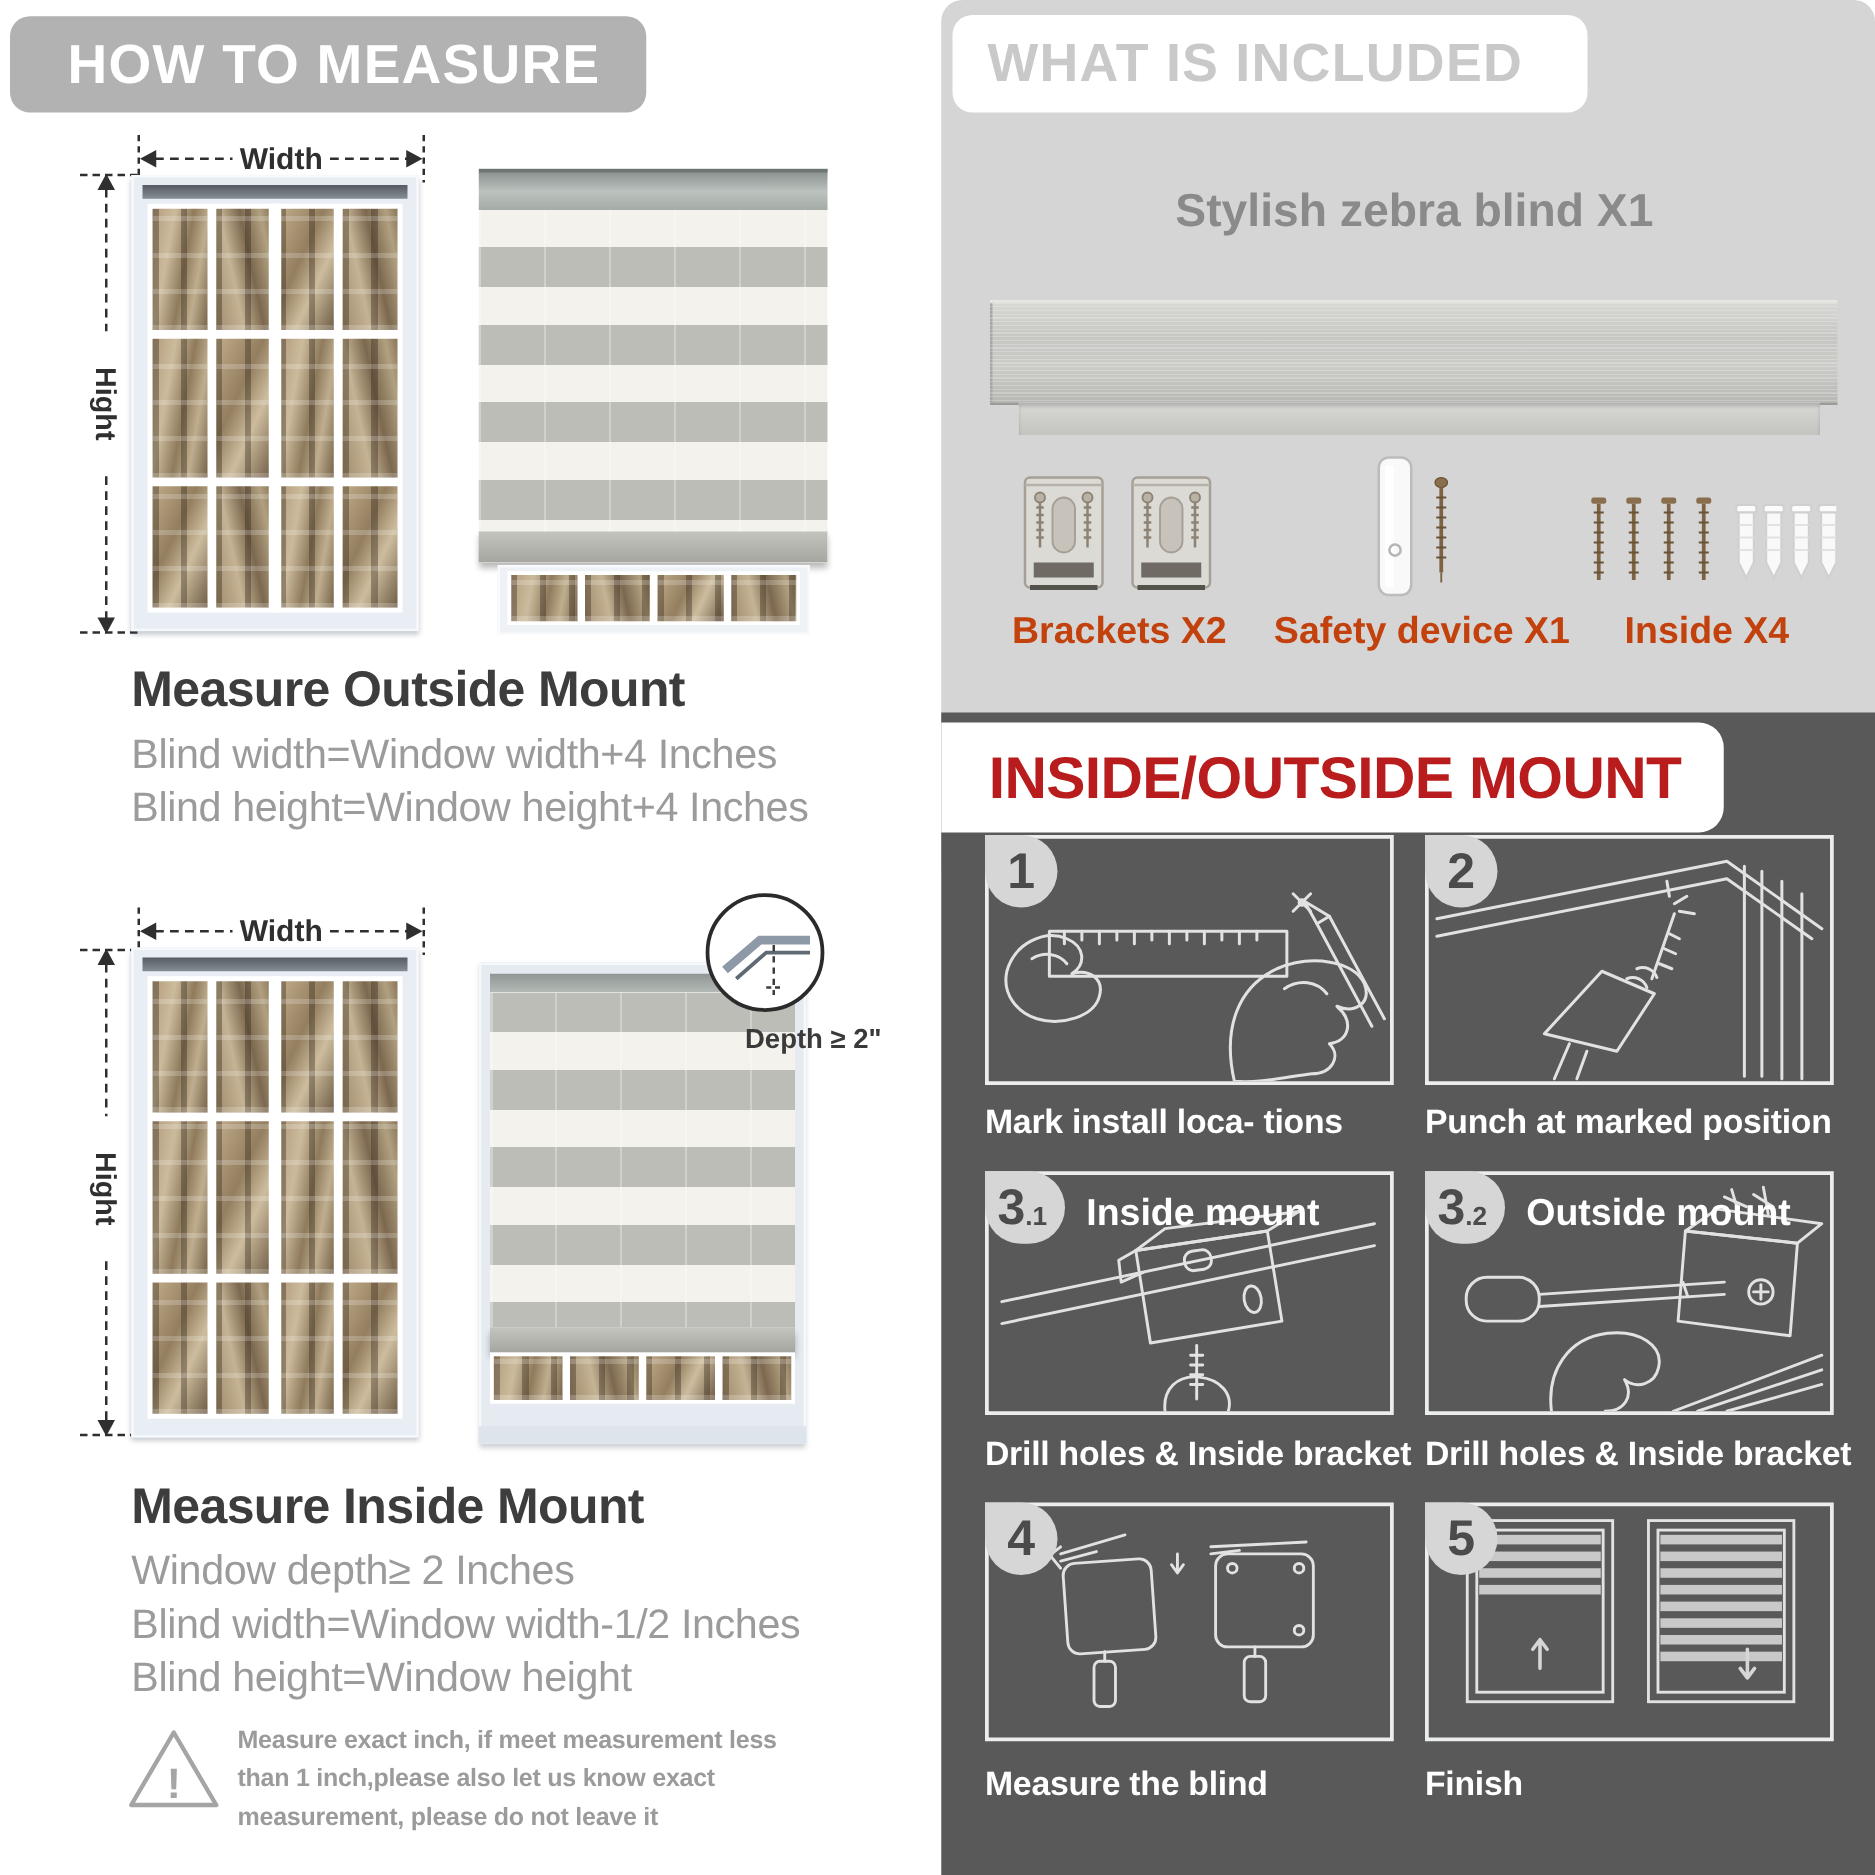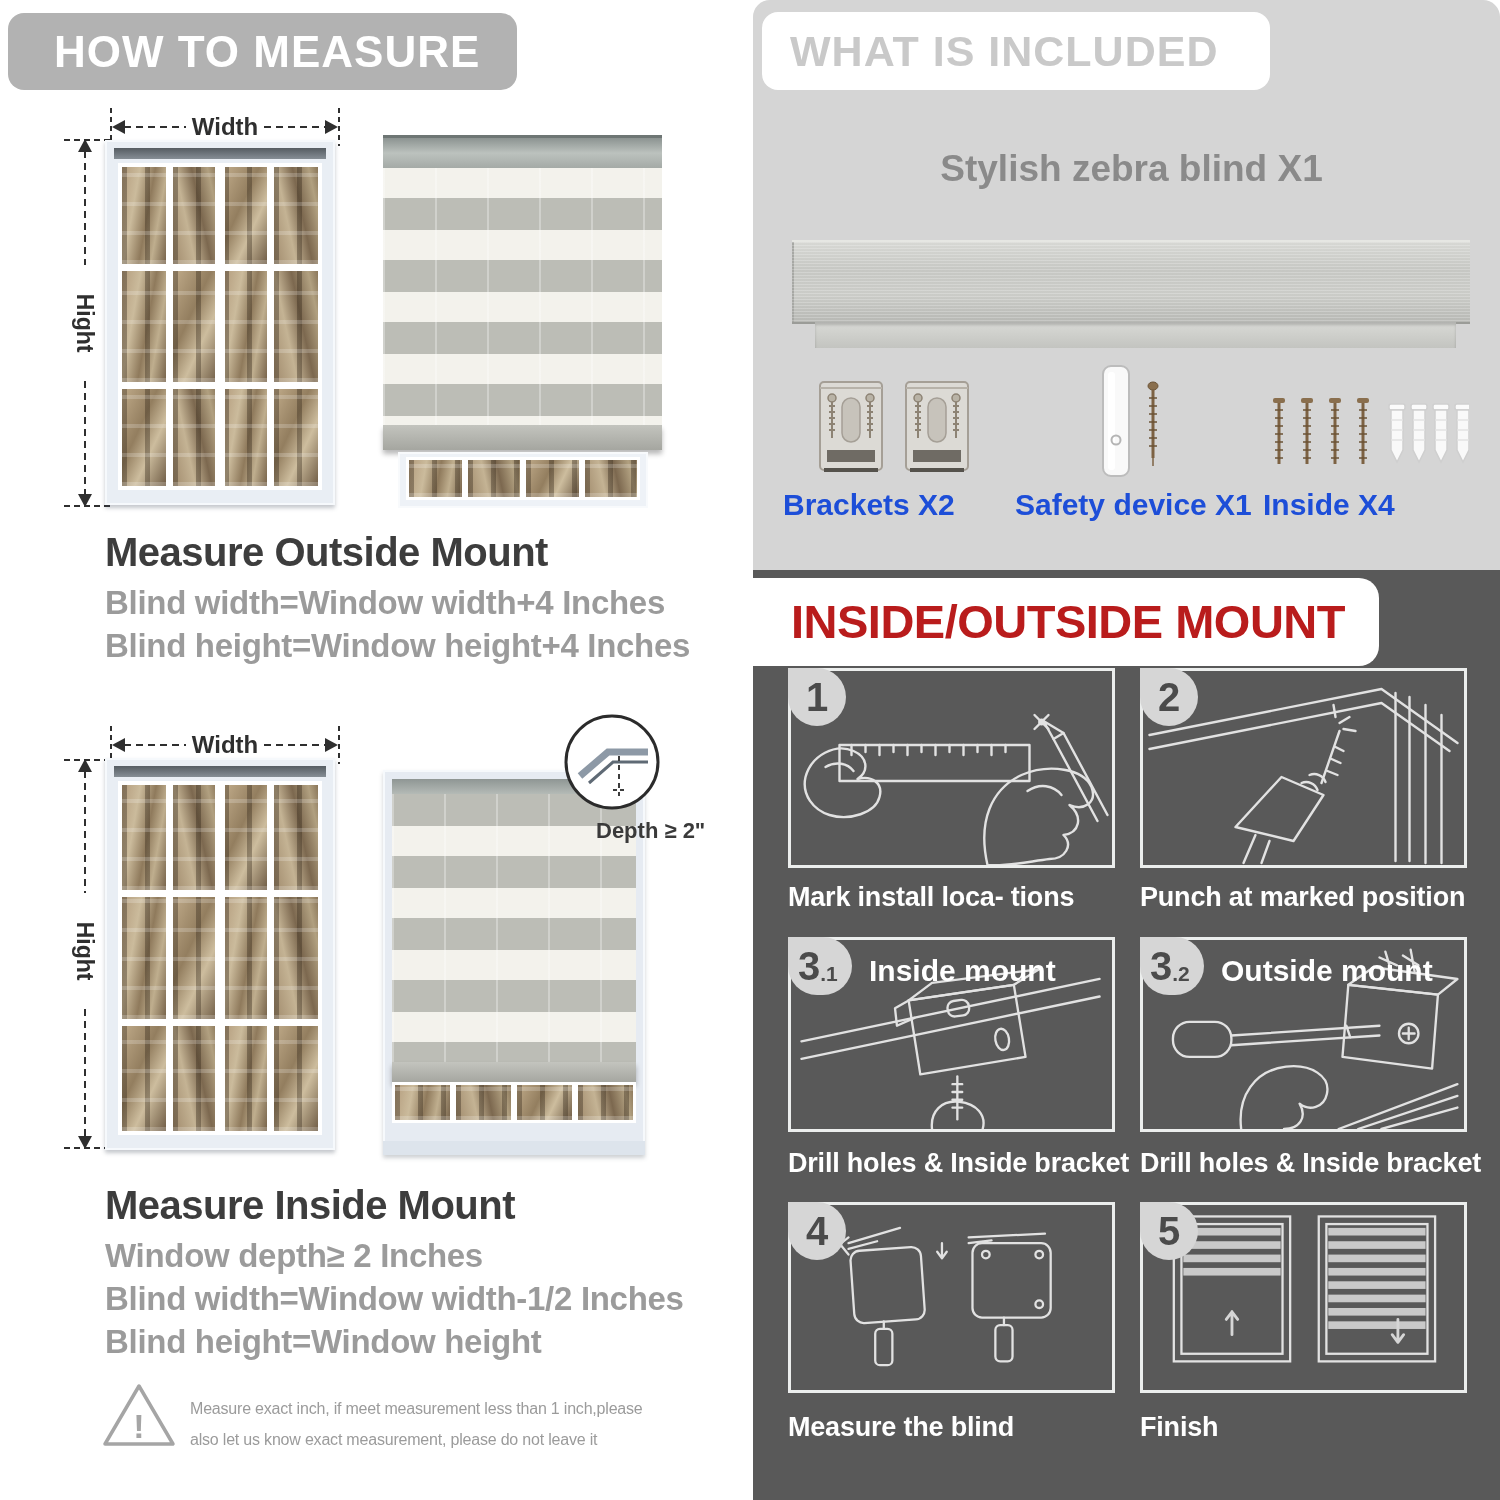--- a/index.html
+++ b/index.html
@@ -6,21 +6,21 @@
   #sheet{position:relative;width:1500px;height:1500px;background:#fff;overflow:hidden;
          font-family:"Liberation Sans",sans-serif;}
 
   
   #howto-header{position:absolute;left:8px;top:13px;width:509px;height:77px;background:#b2b2b2;
     border-radius:16px;color:#fff;font-size:44px;font-weight:bold;line-height:77px;
     padding-left:46px;letter-spacing:1px;box-sizing:border-box;}
 
   .sec-title{position:absolute;left:105px;font-size:40px;font-weight:bold;color:#3d3d3d;letter-spacing:-.5px;}
   #title-out{top:530px;} #title-in{top:1183px;}
-  .formula{position:absolute;left:105px;font-size:33px;font-weight:bold;color:#9b9b9b;letter-spacing:-.3px;}
+  .formula{position:absolute;left:105px;font-size:33px;font-weight:normal;color:#9b9b9b;letter-spacing:-.3px;}
   #f-out-0{top:584px;} #f-out-1{top:627px;}
   #f-in-0{top:1237px;} #f-in-1{top:1280px;} #f-in-2{top:1323px;}
 
   
   .window{position:absolute;background:#e9eef4;box-shadow:0 3px 4px rgba(60,70,85,.30), inset 0 0 0 2px #f6f9fc;}
   #win1{left:105px;top:140px;width:230px;height:365px;}
   #win2{left:105px;top:758px;width:230px;height:392px;}
   .window .track{position:absolute;left:9px;right:9px;top:8px;height:11px;
     background:linear-gradient(#555c62,#868e95);}
   .panes{position:absolute;left:13px;right:13px;top:23px;bottom:15px;display:grid;
@@ -67,43 +67,43 @@
   #blind2 .rail{position:absolute;left:9px;right:9px;top:292px;height:20px;}
   #blind2 .below{position:absolute;left:9px;right:9px;top:312px;height:41px;display:grid;
     grid-template-columns:1fr 1fr 1fr 1fr;gap:6px;background:#fff;padding:3px;box-sizing:border-box;}
   #blind2 .sill{position:absolute;left:0;right:0;bottom:0;height:14px;background:#dde4ec;}
 
   #depth-circle{position:absolute;left:556px;top:710px;width:112px;height:112px;}
   #depth-label{position:absolute;left:596px;top:818px;font-size:22px;font-weight:bold;color:#3a3a3a;white-space:nowrap;}
 
   
   #warn-tri{position:absolute;left:100px;top:1380px;width:78px;height:72px;}
-  #warn-text{position:absolute;left:190px;top:1377px;width:470px;font-size:16px;font-weight:400;
-    color:#9b9b9b;line-height:31px;letter-spacing:-.2px;margin-top:16px;}
+  #warn-text{position:absolute;left:190px;top:1377px;width:470px;font-size:20px;font-weight:700;
+    color:#9b9b9b;line-height:31px;letter-spacing:-.2px;}
 
   
   #panel-top{position:absolute;left:753px;top:0;width:747px;height:708px;background:#d5d5d5;border-radius:17px;}
   #include-header{position:absolute;left:9px;top:12px;width:508px;height:78px;background:#fff;
     border-radius:16px;color:#c9c9c9;font-size:43px;font-weight:bold;line-height:78px;
     padding-left:28px;box-sizing:border-box;letter-spacing:1px;}
   #product-label{position:absolute;left:0;right:0;top:148px;text-align:center;font-size:37px;
     font-weight:bold;color:#8a8a8a;margin-left:10px;}
   #bar-main{position:absolute;left:39px;top:240px;width:678px;height:80px;
     background:linear-gradient(180deg,#d7d8d4 0%,#c6c7c3 35%,#cbccc8 65%,#b7b8b4 100%);
     border-top:2px solid #e6e7e3;border-bottom:2px solid #9b9c98;box-shadow:2px 0 0 #a7a8a4 inset;}
   #bar-main::after{content:"";position:absolute;inset:0;
     background:repeating-linear-gradient(180deg,rgba(255,255,255,.22) 0 1px,rgba(0,0,0,0) 1px 3px);}
   #bar-lip{position:absolute;left:62px;top:322px;width:641px;height:26px;
     background:linear-gradient(180deg,#d9dad6,#c3c4c0);box-shadow:inset 0 3px 3px rgba(0,0,0,.18);}
   .part-icon{position:absolute;}
   #icon-bracket1{left:62px;top:372px;width:72px;height:108px;}
   #icon-bracket2{left:148px;top:372px;width:72px;height:108px;}
   #icon-safety{left:338px;top:362px;width:84px;height:122px;}
   #icon-screws{left:512px;top:392px;width:204px;height:92px;}
-  .part-label{position:absolute;top:488px;font-size:30px;font-weight:bold;color:#1d4ed8;text-align:left;}
+  .part-label{position:absolute;top:488px;font-size:30px;font-weight:bold;color:#c2410c;text-align:center;}
   #lbl-brackets{left:30px;width:225px;}
   #lbl-safety{left:262px;width:245px;}
   #lbl-screws{left:510px;width:205px;}
 
   
   #panel-bot{position:absolute;left:753px;top:570px;width:747px;height:930px;background:#595959;}
   #mount-header{position:absolute;left:0;top:8px;width:626px;height:88px;background:#fff;
     border-radius:0 20px 20px 0;color:#b91c1c;font-size:47px;font-weight:bold;line-height:88px;
     padding-left:38px;box-sizing:border-box;letter-spacing:-.5px;}
   .card{position:absolute;width:327px;border:3px solid #eceeed;box-sizing:border-box;}

